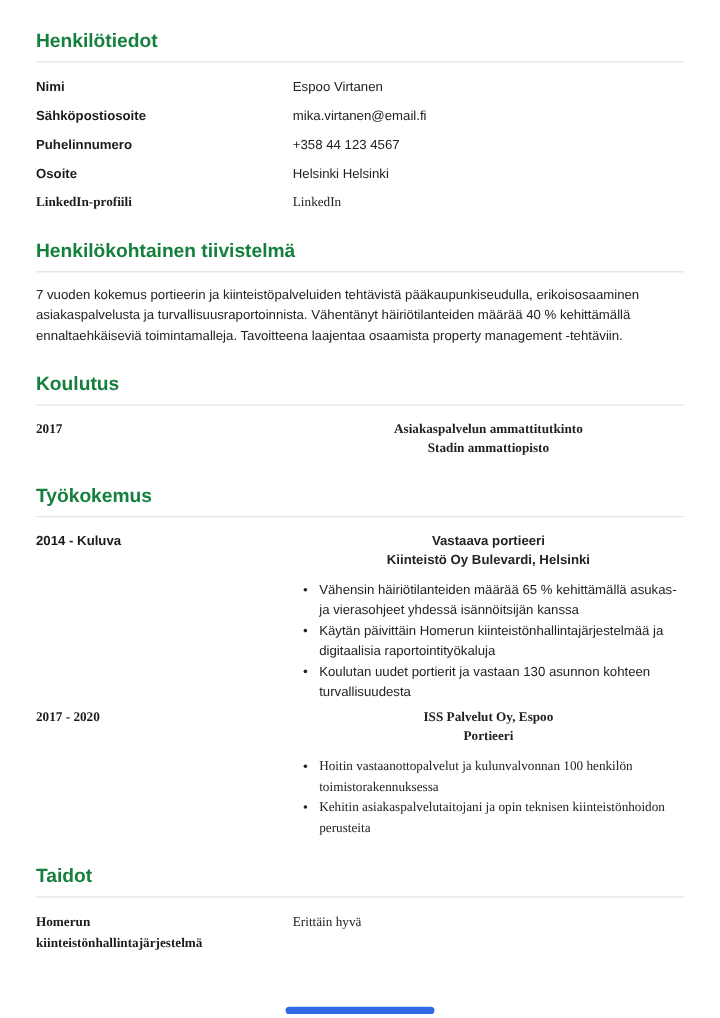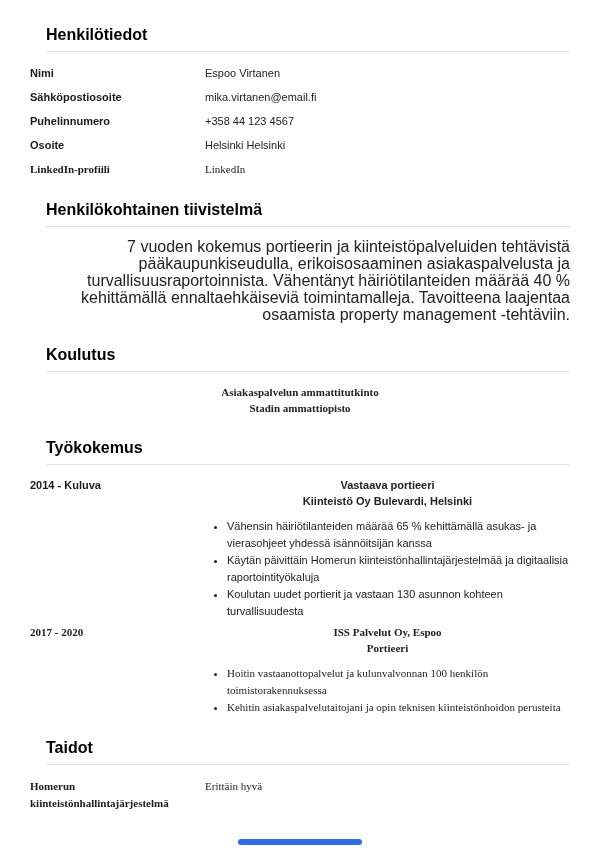--- a/index.html
+++ b/index.html
@@ -17,54 +17,53 @@
   .cv-title {
     margin: 28px 0 0 0;
     font-size: 26px;
     line-height: 33px;
     font-weight: bold;
     text-align: center;
     color: #111111;
   }
 
   h2.section-heading {
-    margin: 22px 0 0 16px;
+    margin: 22px 0 0 0;
     font-size: 16px;
     line-height: 20px;
     font-weight: bold;
-    color: #000000;
+    color: #15803d;
     padding-bottom: 6px;
     border-bottom: 1px solid #e2e2e2;
   }
   h2.first { margin-top: 25px; }
 
   .rows { margin-top: 13px; }
-  .row { display: flex; margin-bottom: 7px; }
+  .row { display: flex; margin-bottom: 7px; gap: 39px; }
   .row:last-child { margin-bottom: 0; font-family: Liberation Serif, serif; }
   .row .label {
     width: 175px;
     flex: 0 0 175px;
     font-weight: bold;
     font-size: 11px;
     line-height: 17px;
     padding-right: 10px;
   }
   .row .value {
     flex: 1;
     font-size: 11px;
     line-height: 17px;
     color: #222222;
   }
 
   .summary {
     margin: 11px 0 0 0;
-    font-size: 16px;
+    font-size: 11px;
     line-height: 17px;
     color: #222222;
-    text-align: right;
   }
 
   .entries { margin-top: 12px; }
   .entry { margin-bottom: 4px; }
   .entry .value .line {
     font-weight: bold;
     font-size: 11px;
     line-height: 16px;
     text-align: center;
   }
@@ -126,20 +125,21 @@
       </div>
     </div>
 
   <h2 class="section-heading">Henkilökohtainen tiivistelmä</h2>
   <p class="summary">7 vuoden kokemus portieerin ja kiinteistöpalveluiden tehtävistä pääkaupunkiseudulla, erikoisosaaminen asiakaspalvelusta ja turvallisuusraportoinnista. Vähentänyt häiriötilanteiden määrää 40 % kehittämällä ennaltaehkäiseviä toimintamalleja. Tavoitteena laajentaa osaamista property management -tehtäviin.</p>
 
   <h2 class="section-heading">Koulutus</h2>
   <div class="entries">
 
       <div class="row entry">
+        <div class="label">2017</div>
         <div class="value">
           <div class="line">Asiakaspalvelun ammattitutkinto</div>
           <div class="line">Stadin ammattiopisto</div>
         </div>
       </div>
     </div>
 
   <h2 class="section-heading">Työkokemus</h2>
   <div class="entries">
 

